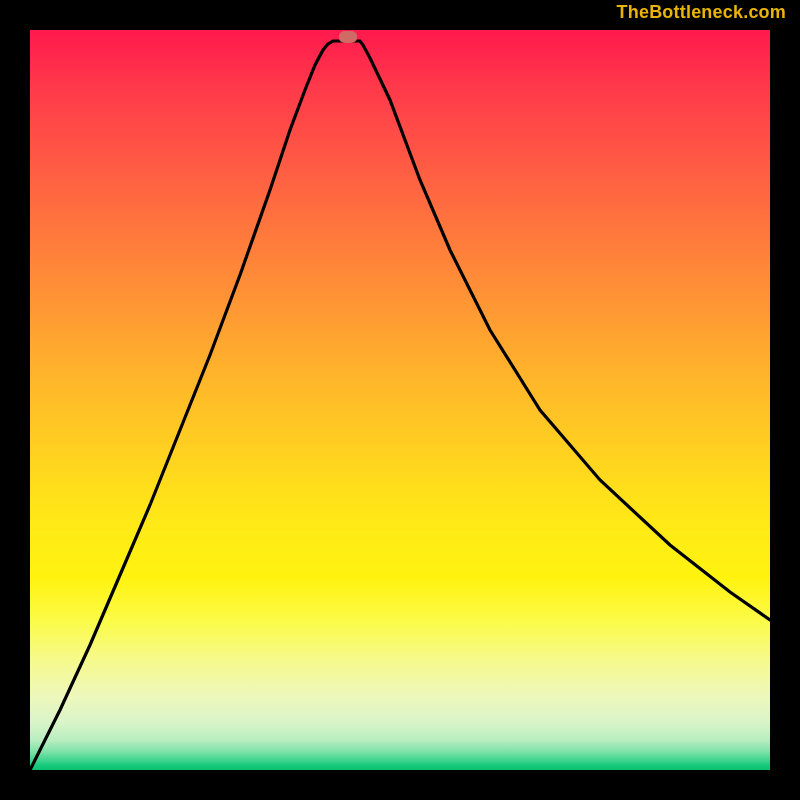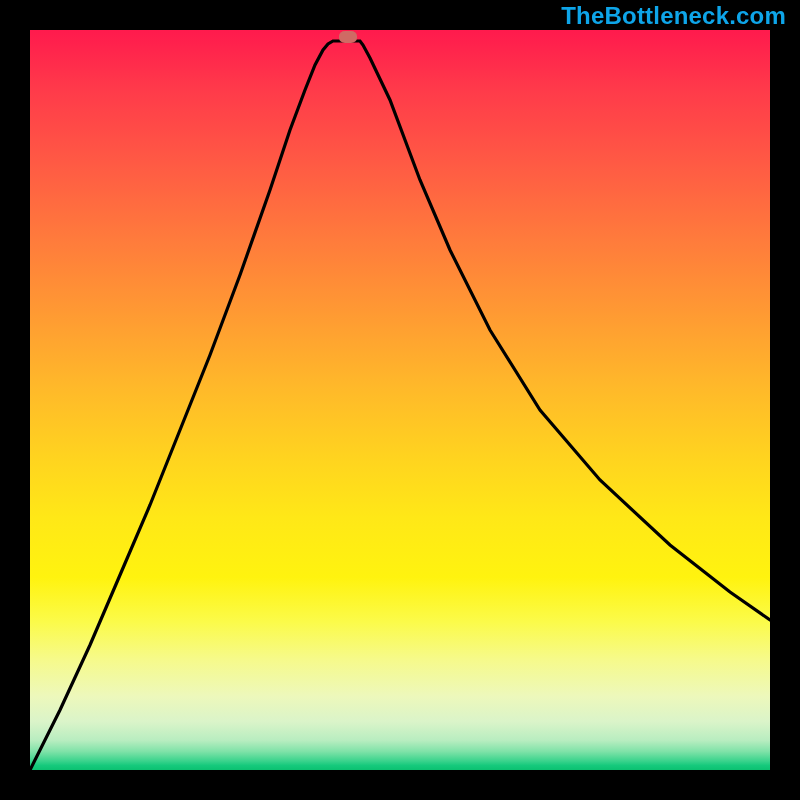--- a/index.html
+++ b/index.html
@@ -14,23 +14,23 @@
     position: relative;
     width: 800px;
     height: 800px;
     background: #000;
   }
   .watermark {
     position: absolute;
     top: 2px;
     right: 14px;
     font-family: Arial, Helvetica, sans-serif;
-    font-size: 24px;
+    font-size: 18px;
     font-weight: 600;
-    color: #0ea5e9;
+    color: #eab308;
     letter-spacing: 0.2px;
     z-index: 20;
   }
   .plot-wrap {
     position: absolute;
     left: 30px;
     top: 30px;
     width: 740px;
     height: 740px;
     overflow: hidden;

